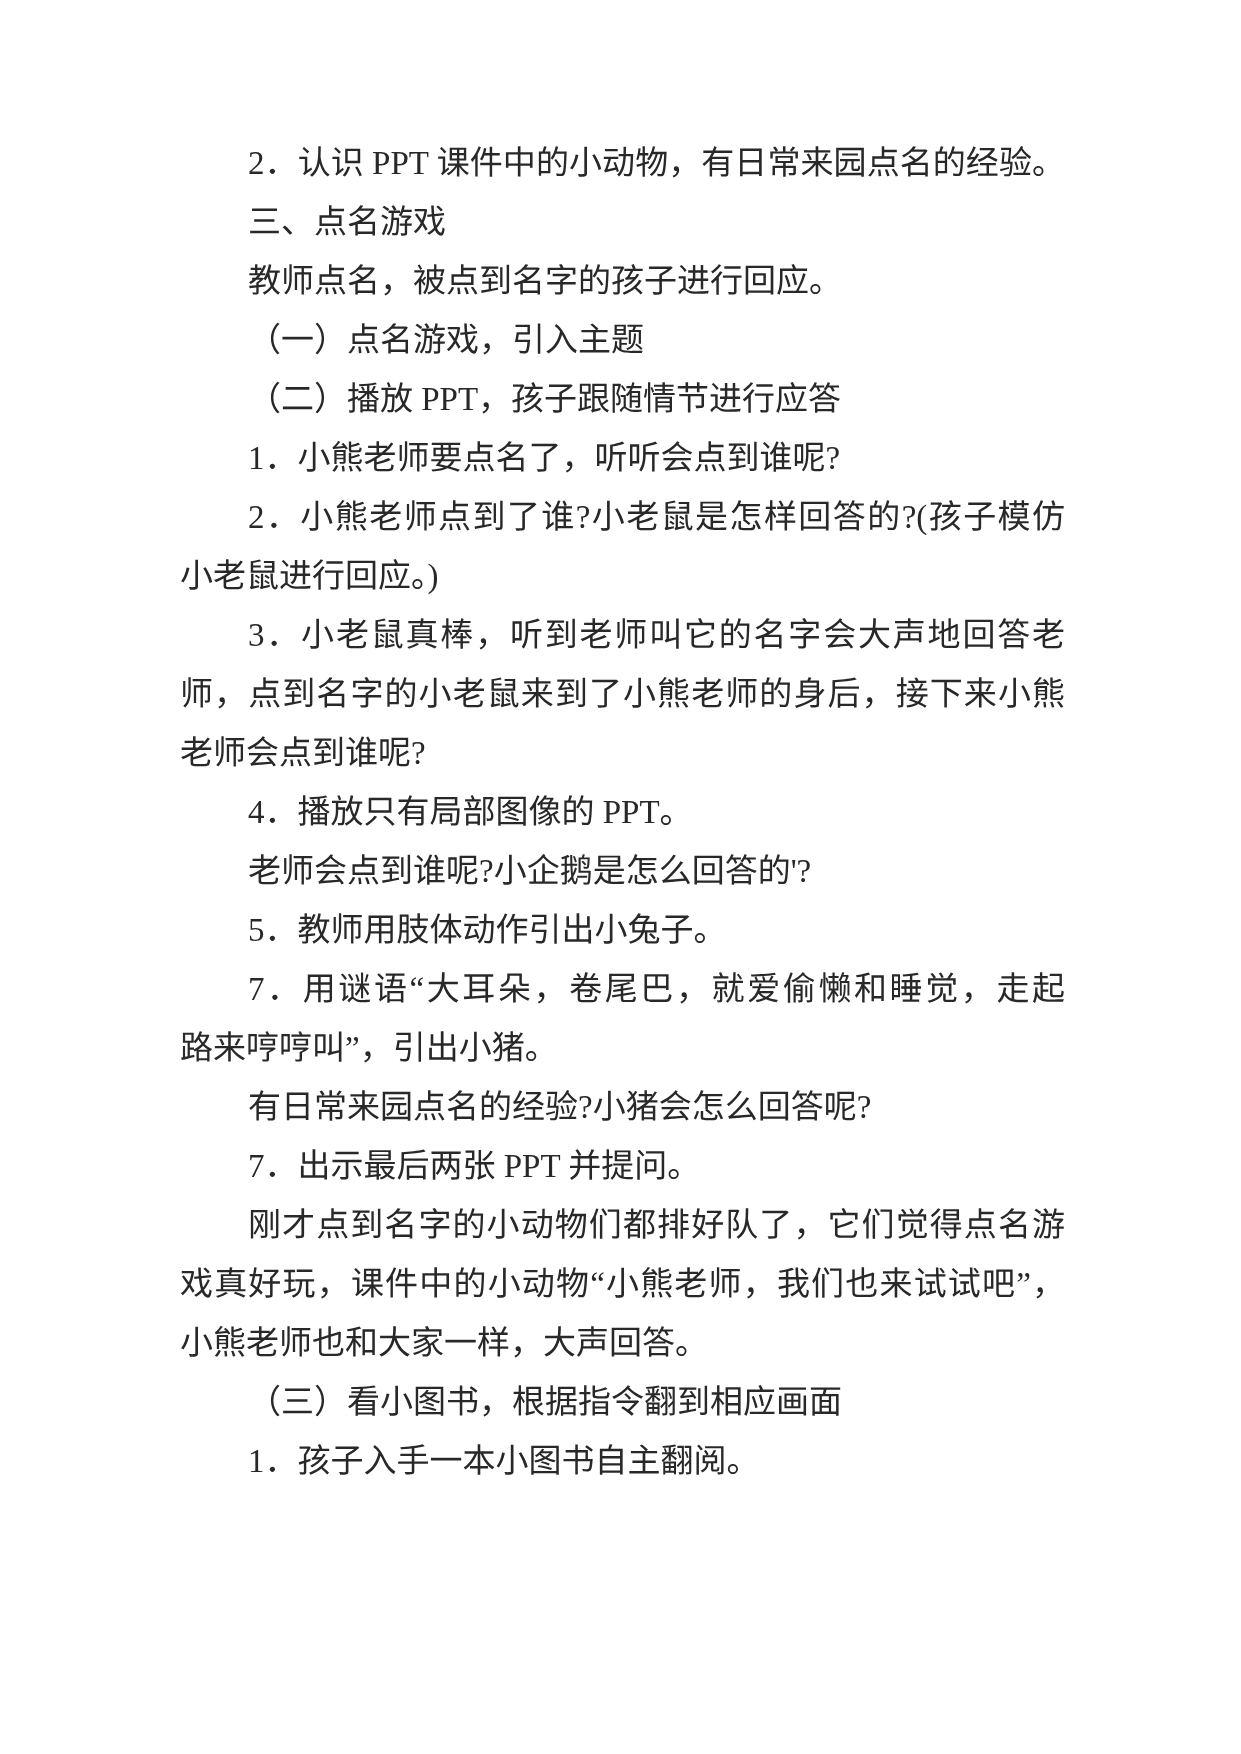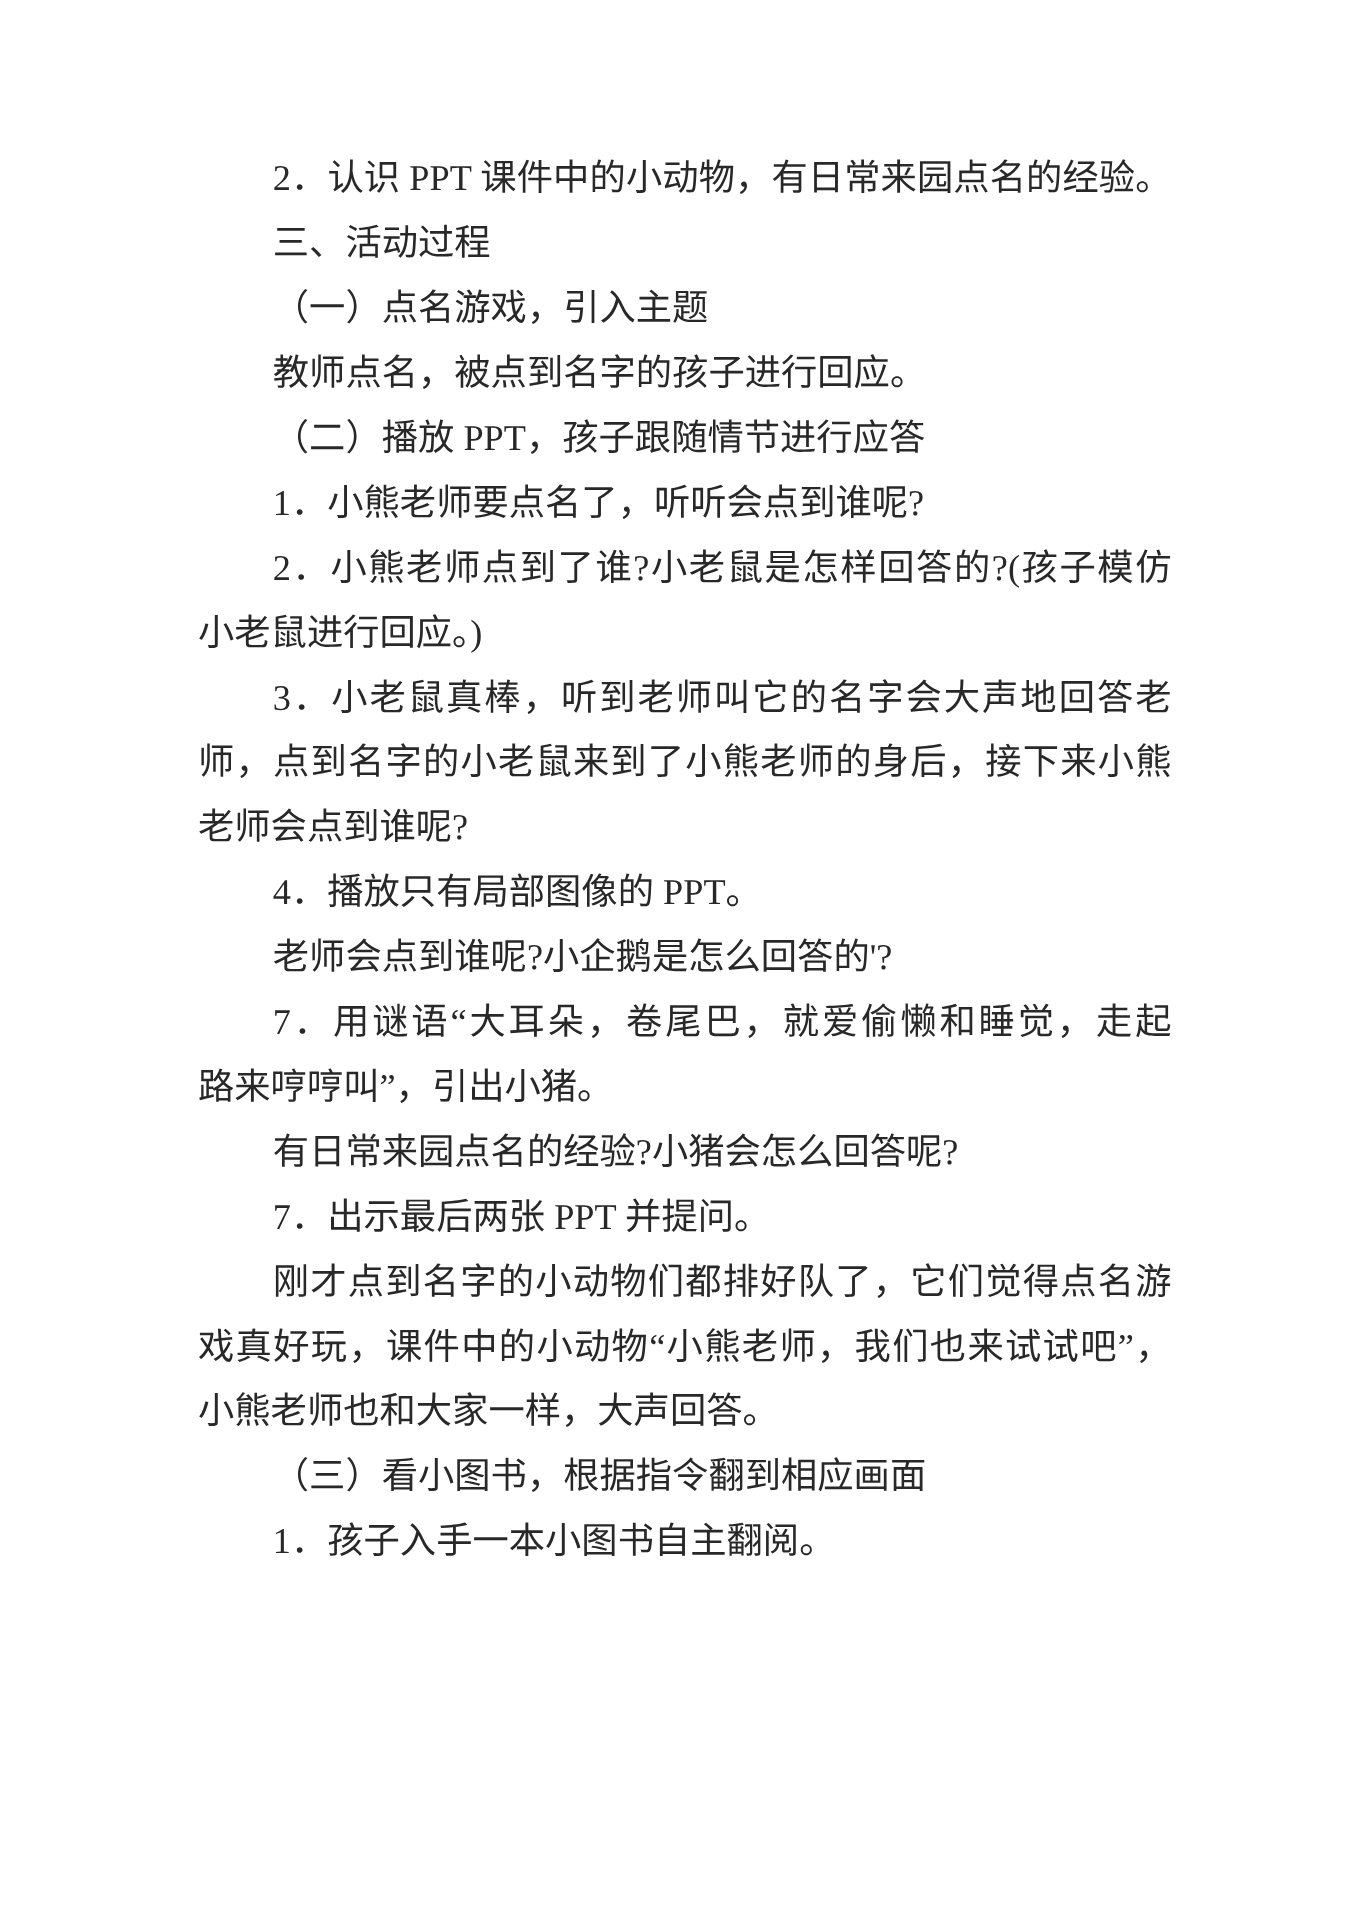--- a/index.html
+++ b/index.html
@@ -42,32 +42,33 @@
     text-align: justify;
     text-align-last: justify;
   }
 </style>
 </head>
 <body>
 
 <div class="page">
   <div class="doc-body">
       <div class="line indent justify">2．认识 PPT 课件中的小动物，有日常来园点名的经验。</div>
-      <div class="line indent">三、活动过程</div>
+      <div class="line indent">三、点名游戏</div>
+      <div class="line indent">教师点名，被点到名字的孩子进行回应。</div>
       <div class="line indent">（一）点名游戏，引入主题</div>
-      <div class="line indent">教师点名，被点到名字的孩子进行回应。</div>
       <div class="line indent">（二）播放 PPT，孩子跟随情节进行应答</div>
       <div class="line indent">1．小熊老师要点名了，听听会点到谁呢?</div>
       <div class="line indent justify">2．小熊老师点到了谁?小老鼠是怎样回答的?(孩子模仿</div>
       <div class="line">小老鼠进行回应。)</div>
       <div class="line indent justify">3．小老鼠真棒，听到老师叫它的名字会大声地回答老</div>
       <div class="line justify">师，点到名字的小老鼠来到了小熊老师的身后，接下来小熊</div>
       <div class="line">老师会点到谁呢?</div>
       <div class="line indent">4．播放只有局部图像的 PPT。</div>
       <div class="line indent">老师会点到谁呢?小企鹅是怎么回答的'?</div>
+      <div class="line indent">5．教师用肢体动作引出小兔子。</div>
       <div class="line indent justify">7．用谜语“大耳朵，卷尾巴，就爱偷懒和睡觉，走起</div>
       <div class="line">路来哼哼叫”，引出小猪。</div>
       <div class="line indent">有日常来园点名的经验?小猪会怎么回答呢?</div>
       <div class="line indent">7．出示最后两张 PPT 并提问。</div>
       <div class="line indent justify">刚才点到名字的小动物们都排好队了，它们觉得点名游</div>
       <div class="line justify">戏真好玩，课件中的小动物“小熊老师，我们也来试试吧”，</div>
       <div class="line">小熊老师也和大家一样，大声回答。</div>
       <div class="line indent">（三）看小图书，根据指令翻到相应画面</div>
       <div class="line indent">1．孩子入手一本小图书自主翻阅。</div>
     </div>

